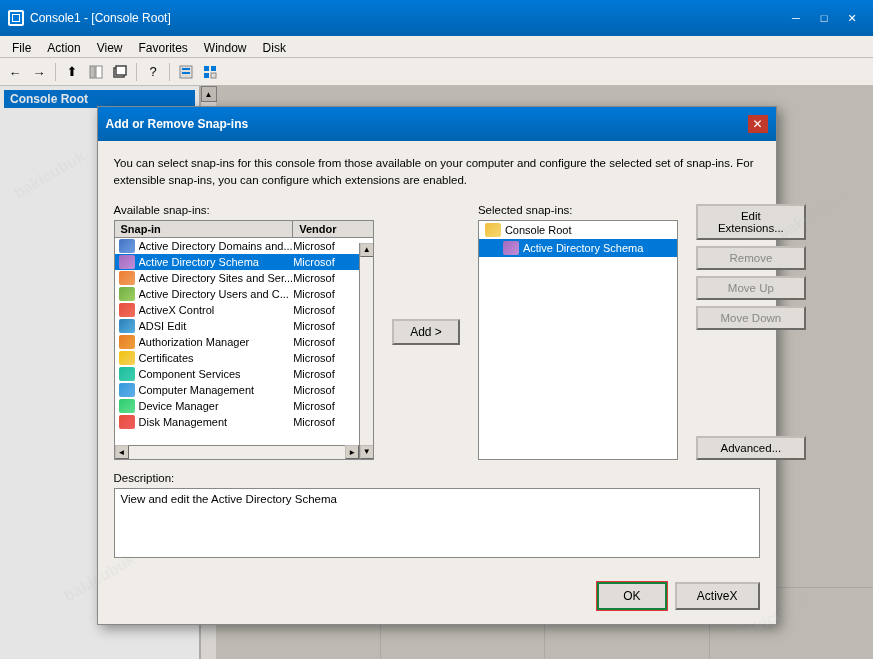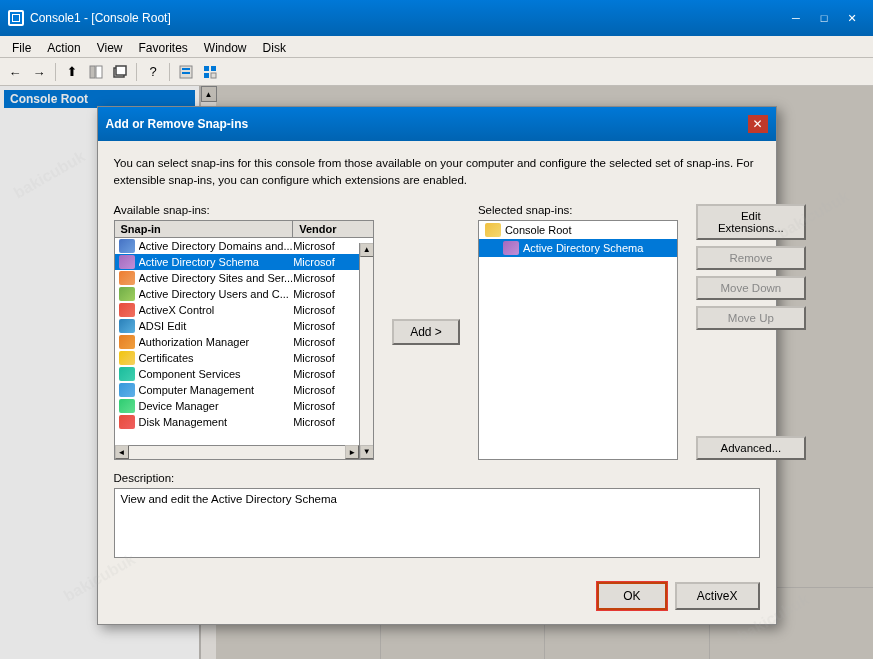--- a/index.html
+++ b/index.html
@@ -374,21 +374,21 @@
     }
     .footer-btn {
       padding: 5px 20px;
       background: #e0ddd8;
       border: 2px outset #c0bdb8;
       font-size: 12px;
       cursor: pointer;
       min-width: 70px;
     }
     .footer-btn.ok-btn {
-      border: 2px solid #c2410c;
+      border: 2px solid #15803d;
       box-shadow: 0 0 0 1px #e53935;
     }
 
     
     .icon-ad {
       background: linear-gradient(135deg, #4472c4, #6fa0e0);
       border-radius: 2px;
       position: relative;
     }
     .icon-users {
@@ -655,22 +655,22 @@
               <div class="selected-row active" style="padding-left:24px;">
                 <span class="selected-icon icon-schema">&nbsp;</span>
                 <span>Active Directory Schema</span>
               </div>
             </div>
           </div>
 
           <div class="right-btns">
             <button class="dialog-btn">Edit Extensions...</button>
             <button class="dialog-btn" disabled="">Remove</button>
+            <button class="dialog-btn" disabled="">Move Up</button>
             <button class="dialog-btn" disabled="">Move Down</button>
-            <button class="dialog-btn" disabled="">Move Up</button>
             <div style="flex:1;"></div>
             <button class="dialog-btn">Advanced...</button>
           </div>
         </div>
 
         <div>
           <div class="desc-label">Description:</div>
           <div class="desc-box">View and edit the Active Directory Schema</div>
         </div>
 

